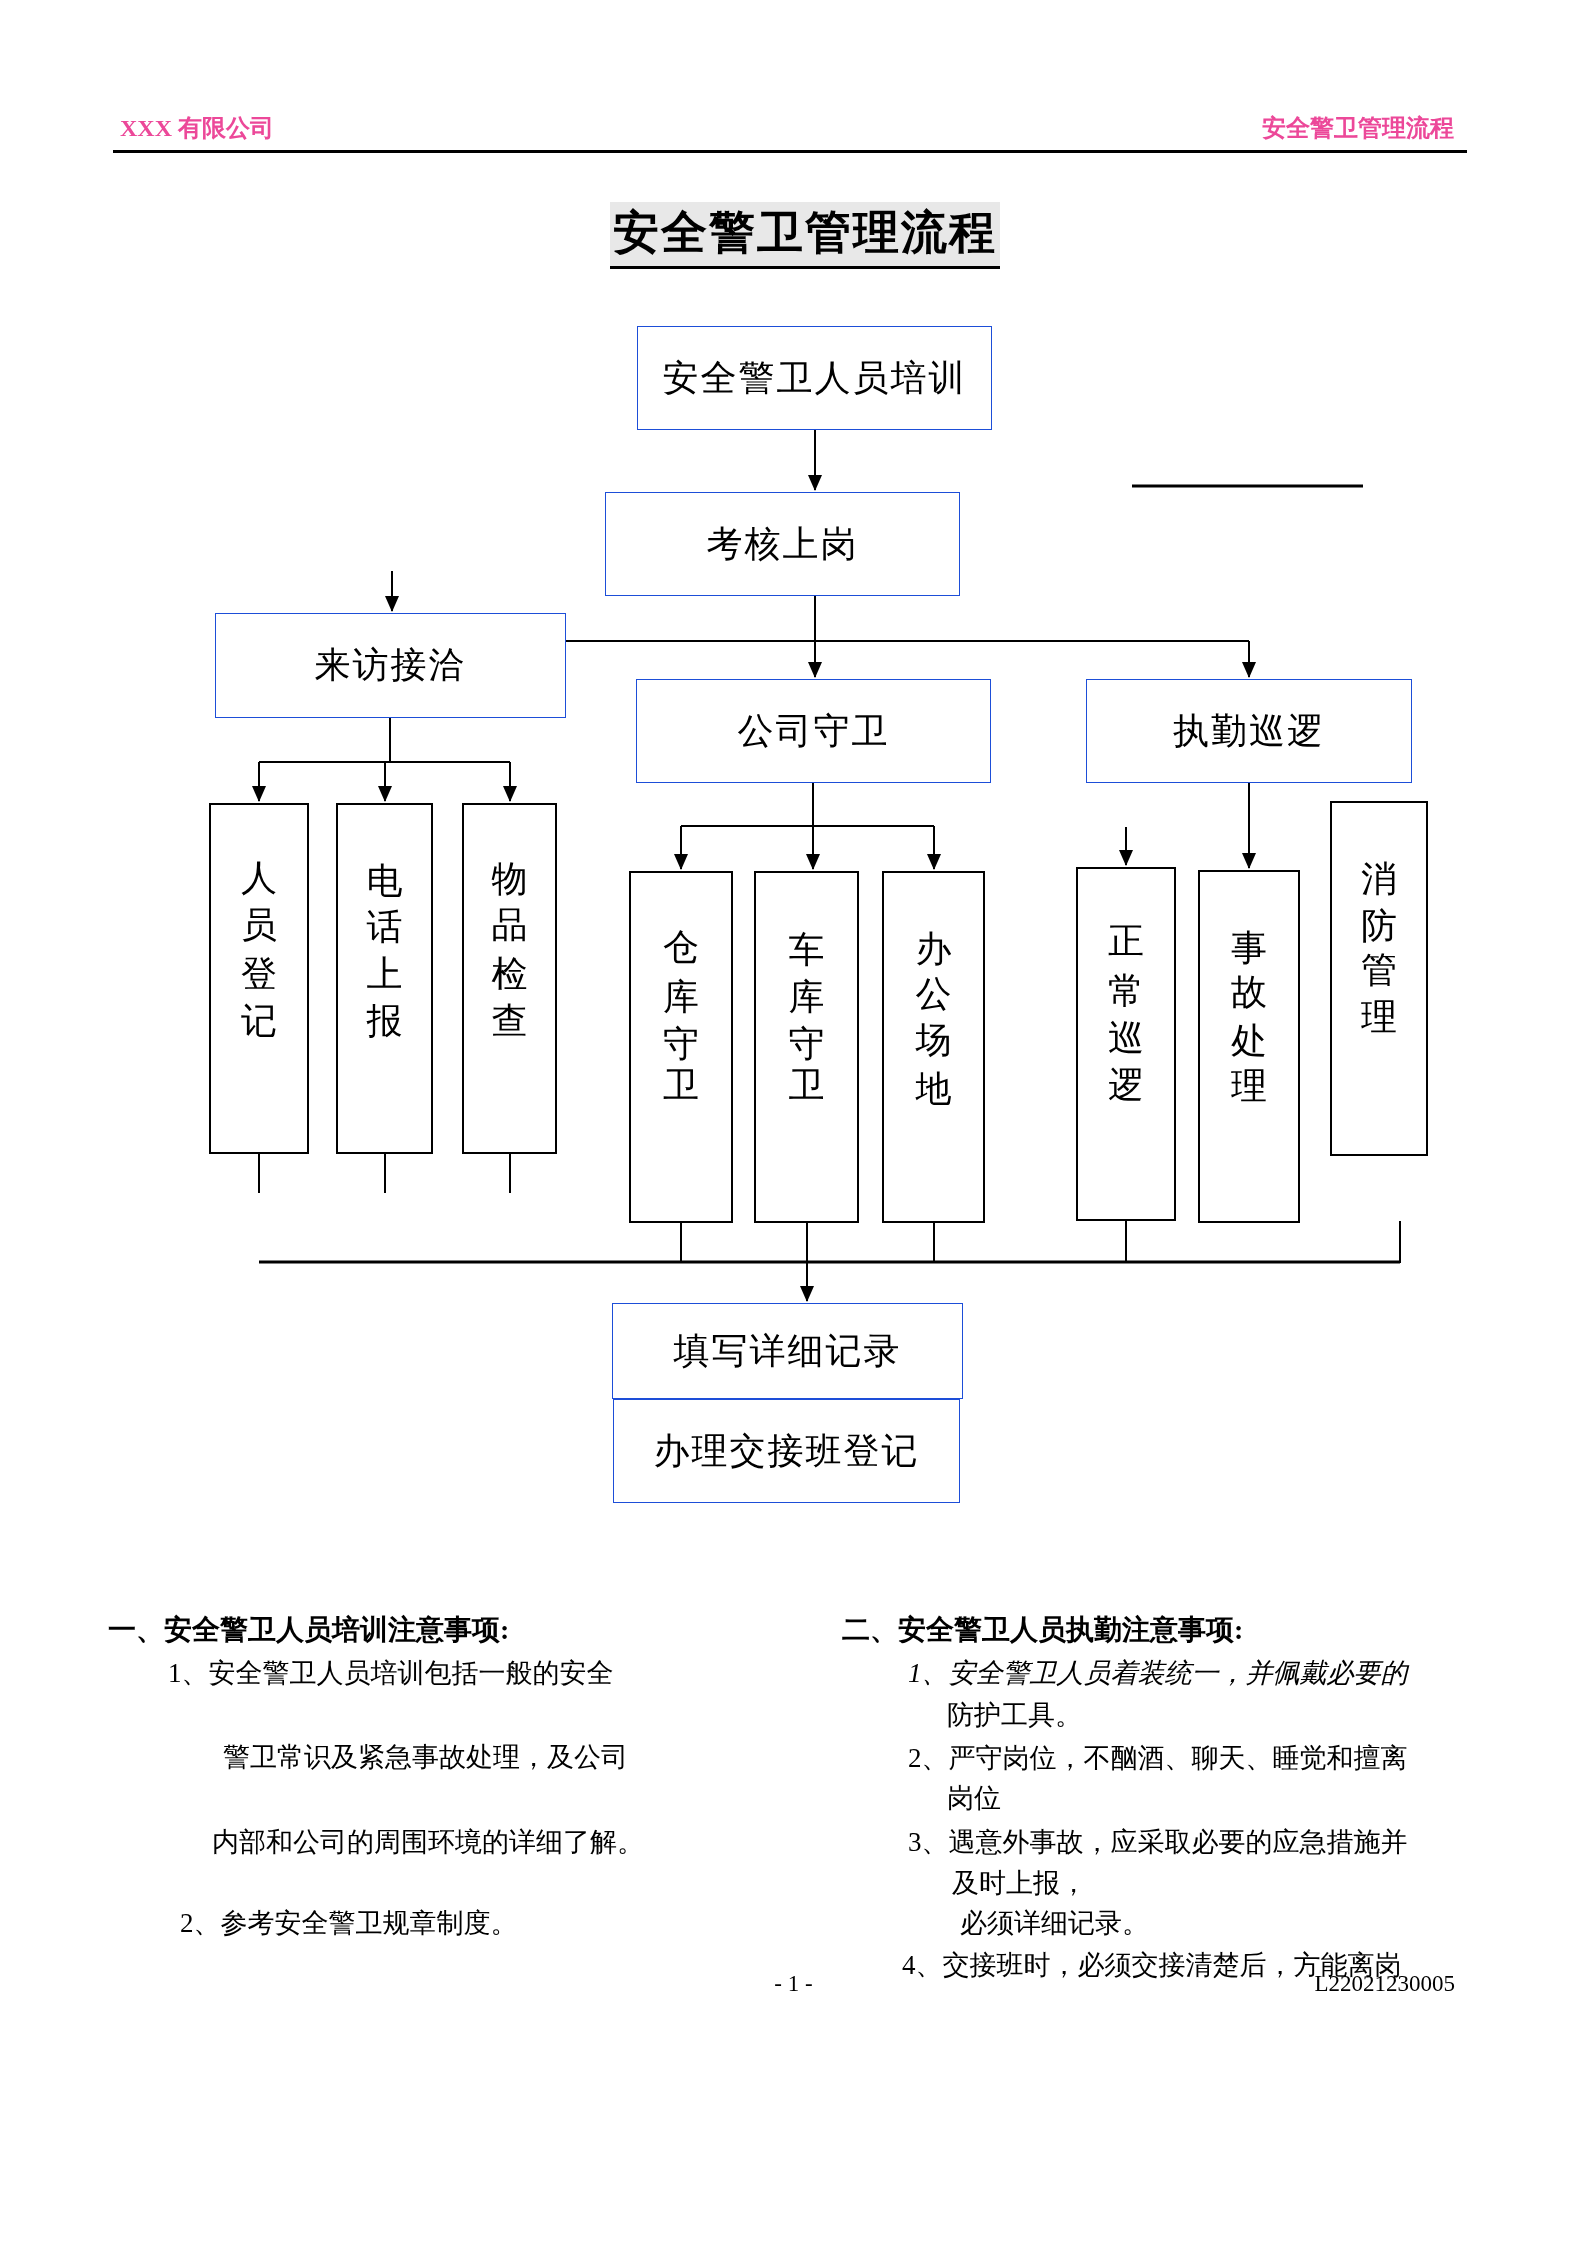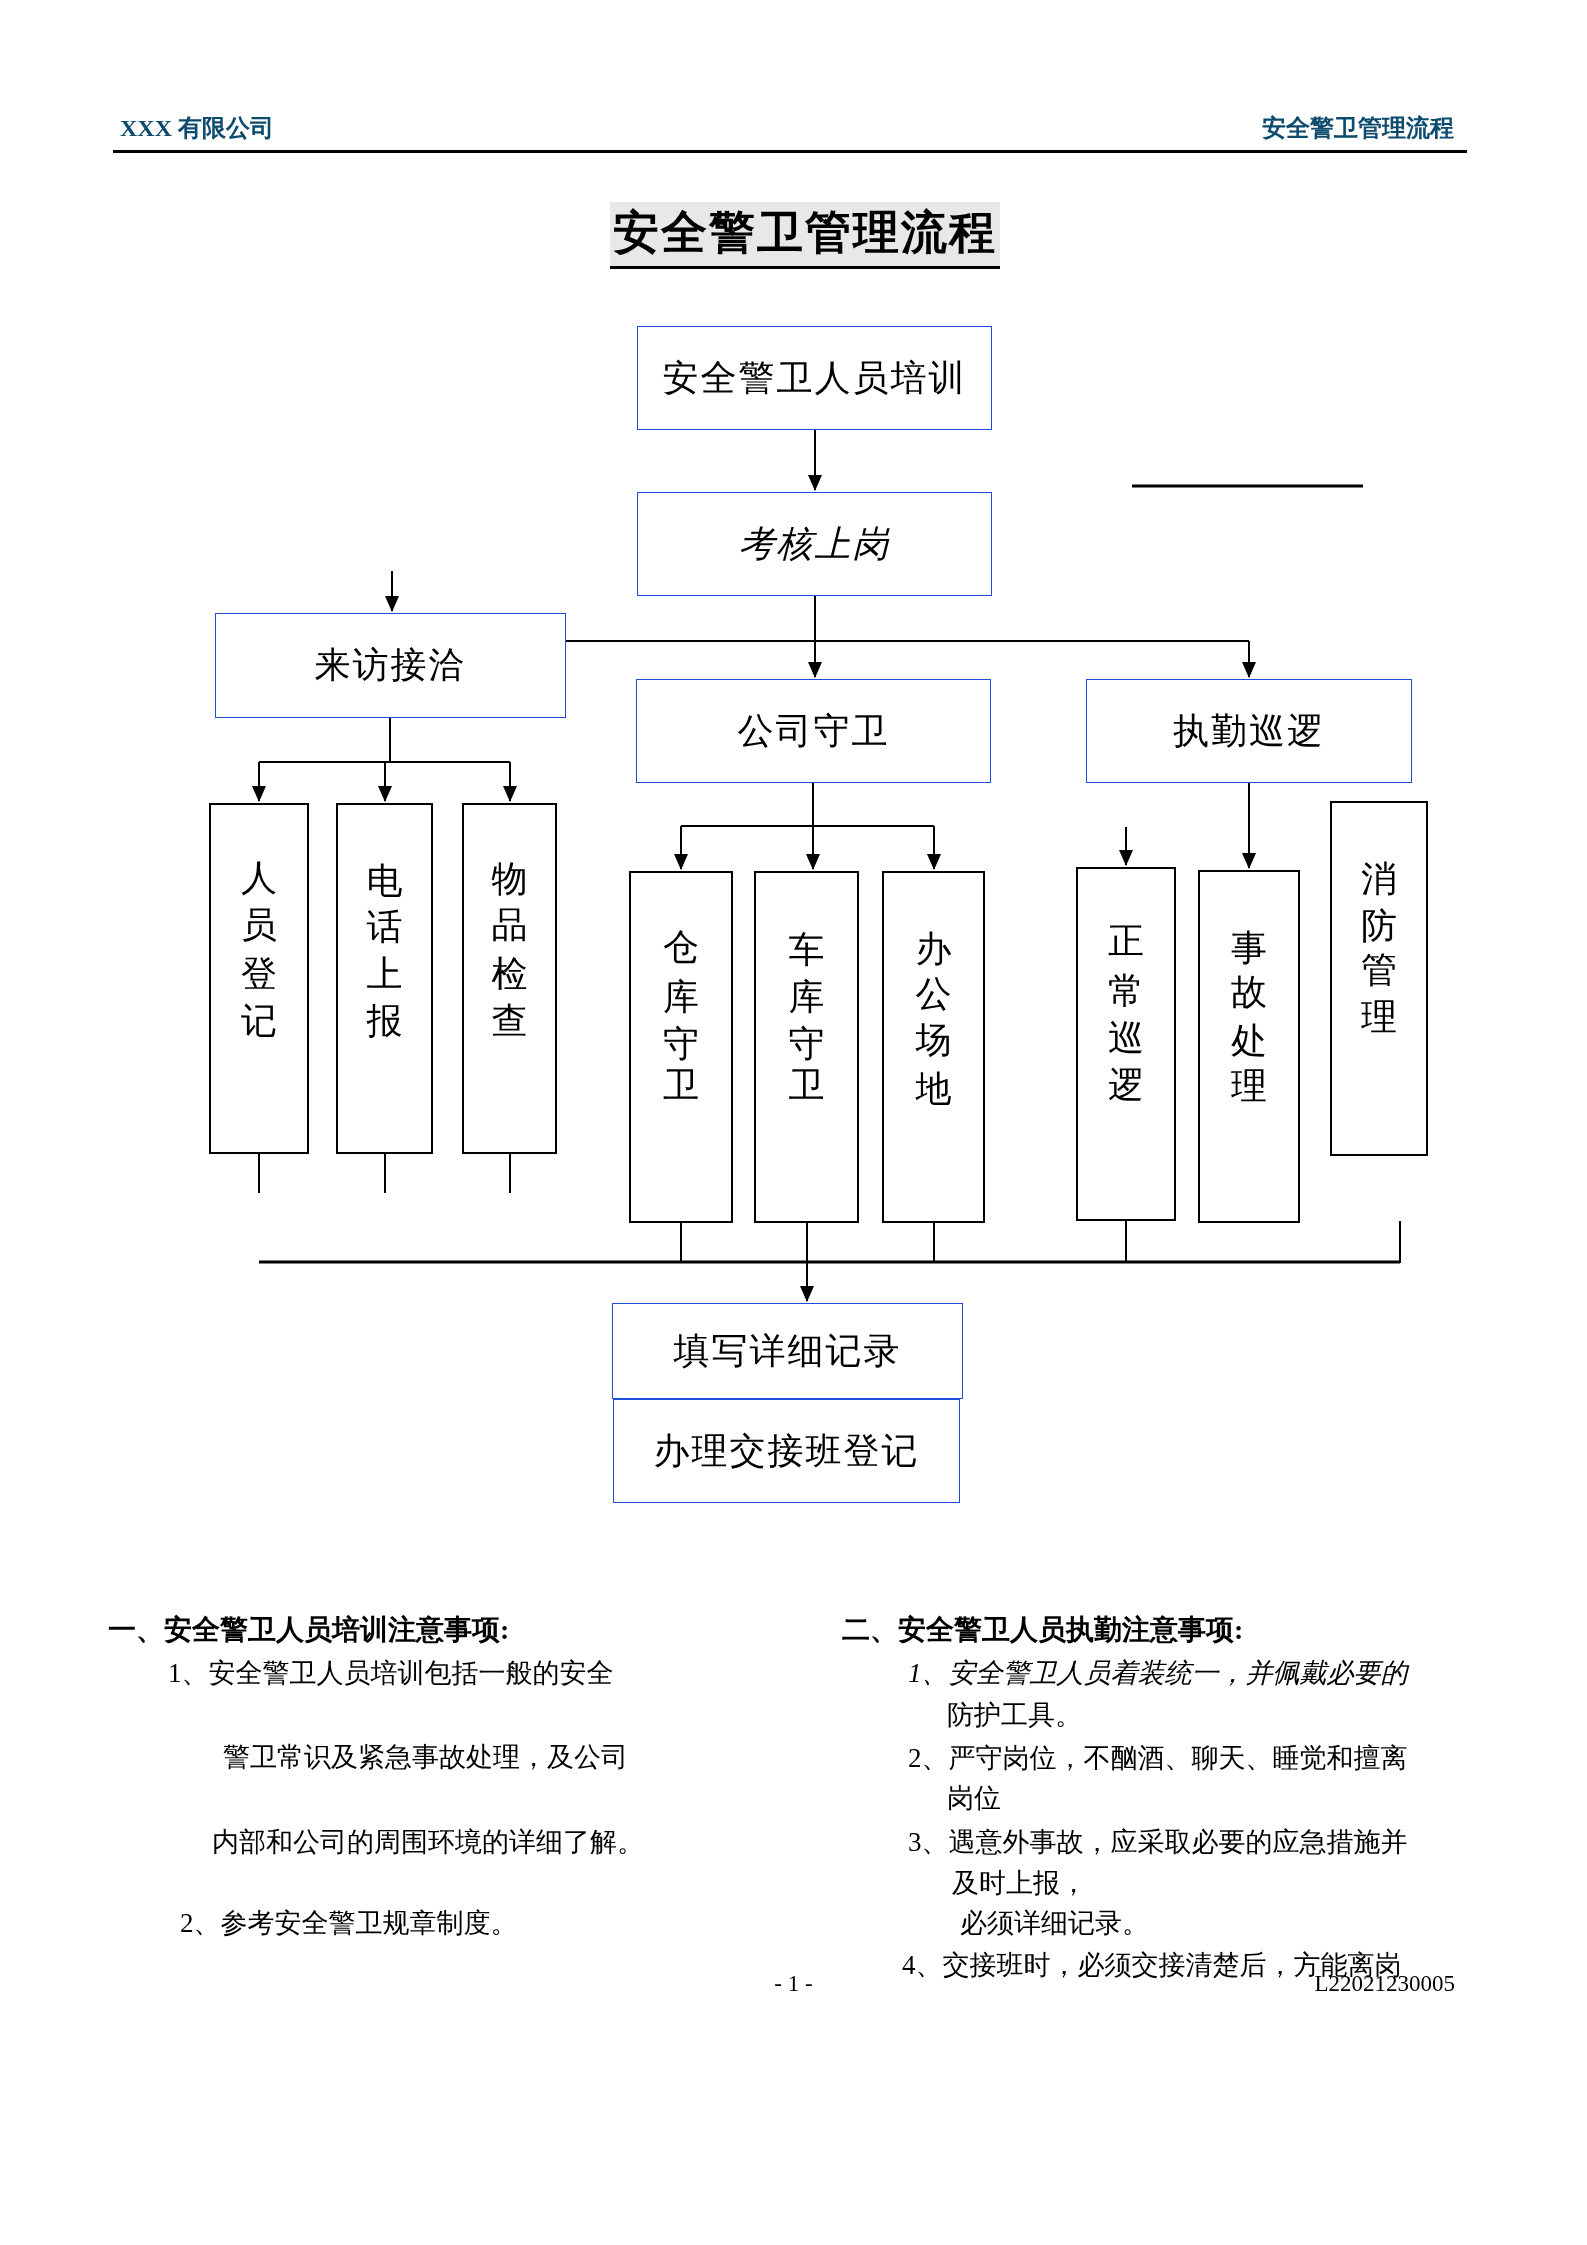--- a/index.html
+++ b/index.html
@@ -1,19 +1,19 @@
 <!DOCTYPE html>
 <html><head>
 <meta charset="utf-8">
 <style>
   html,body{margin:0;padding:0;background:#fff;}
   .page{position:relative;width:1587px;height:2245px;background:#ffffff;overflow:hidden;
         font-family:"Liberation Serif","DejaVu Serif",serif;color:#000;}
   .abs{position:absolute;}
-  .green{color:#0c4a6e;font-weight:bold;font-size:24px;white-space:nowrap;}
+  .green{color:#ec4899;font-weight:bold;font-size:24px;white-space:nowrap;}
   .hrule{position:absolute;left:113px;top:150px;width:1354px;height:3px;background:#000;}
   .doc-title{position:absolute;left:610px;top:202px;width:390px;height:64px;background:#e8e8e8;
              border-bottom:3px solid #000;text-align:center;font-size:46px;font-weight:600;
              letter-spacing:2px;line-height:62px;white-space:nowrap;}
   svg.wires{position:absolute;left:0;top:0;z-index:1;}
   .node{position:absolute;z-index:2;background:#fff;border:1px solid #1d4ed8;box-sizing:border-box;
         display:flex;align-items:center;justify-content:center;font-size:36px;letter-spacing:2px;
         white-space:nowrap;}
   .vnode{position:absolute;z-index:2;background:#fff;border:2px solid #000;box-sizing:border-box;
          display:flex;justify-content:center;}
@@ -81,21 +81,21 @@
 
       <line x1="807" y1="1262" x2="807" y2="1301" marker-end="url(#arr)"></line>
 
       <line x1="1132" y1="486" x2="1363" y2="486" stroke-width="3"></line>
     </g>
   </svg>
 
   <div class="node" style="left:637px;top:326px;width:355px;height:104px;">
     <span>安全警卫人员培训</span>
   </div>
-  <div class="node" style="left:637px;top:492px;width:355px;height:104px;font-style:italic;">
+  <div class="node" style="left:605px;top:492px;width:355px;height:104px;">
     <span>考核上岗</span>
   </div>
   <div class="node" style="left:215px;top:613px;width:351px;height:105px;">
     <span>来访接洽</span>
   </div>
   <div class="node" style="left:636px;top:679px;width:355px;height:104px;">
     <span>公司守卫</span>
   </div>
   <div class="node" style="left:1086px;top:679px;width:326px;height:104px;">
     <span>执勤巡逻</span>

